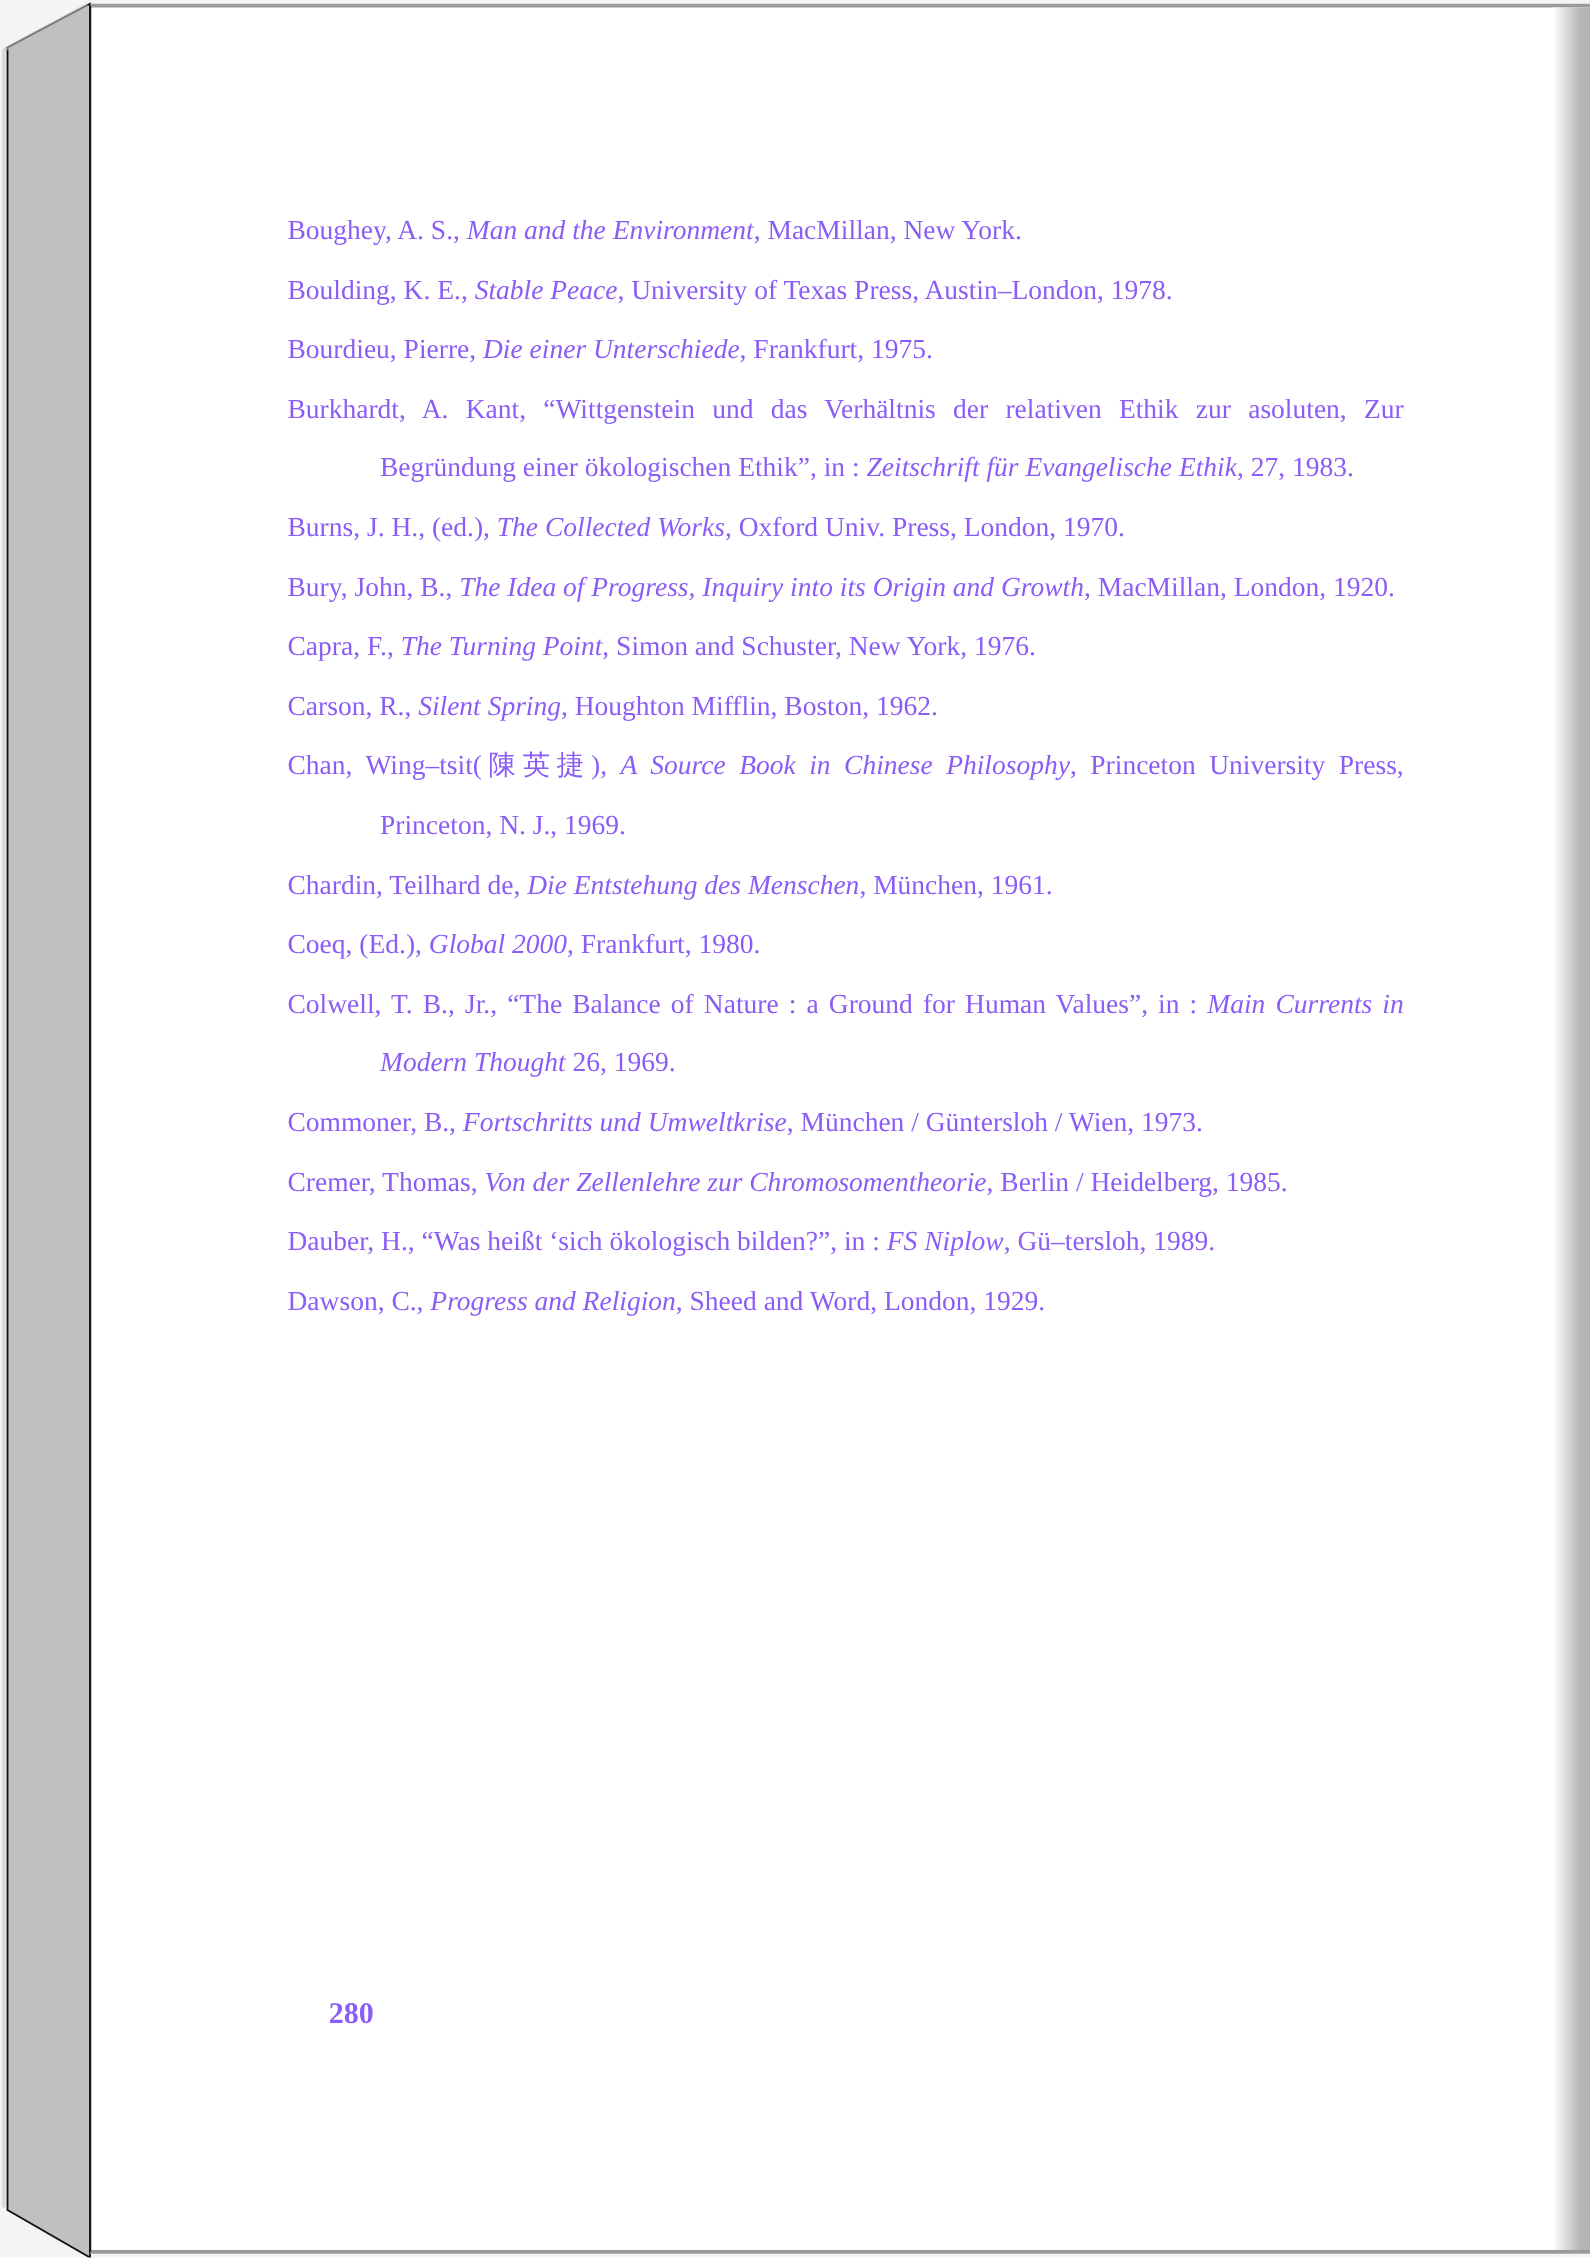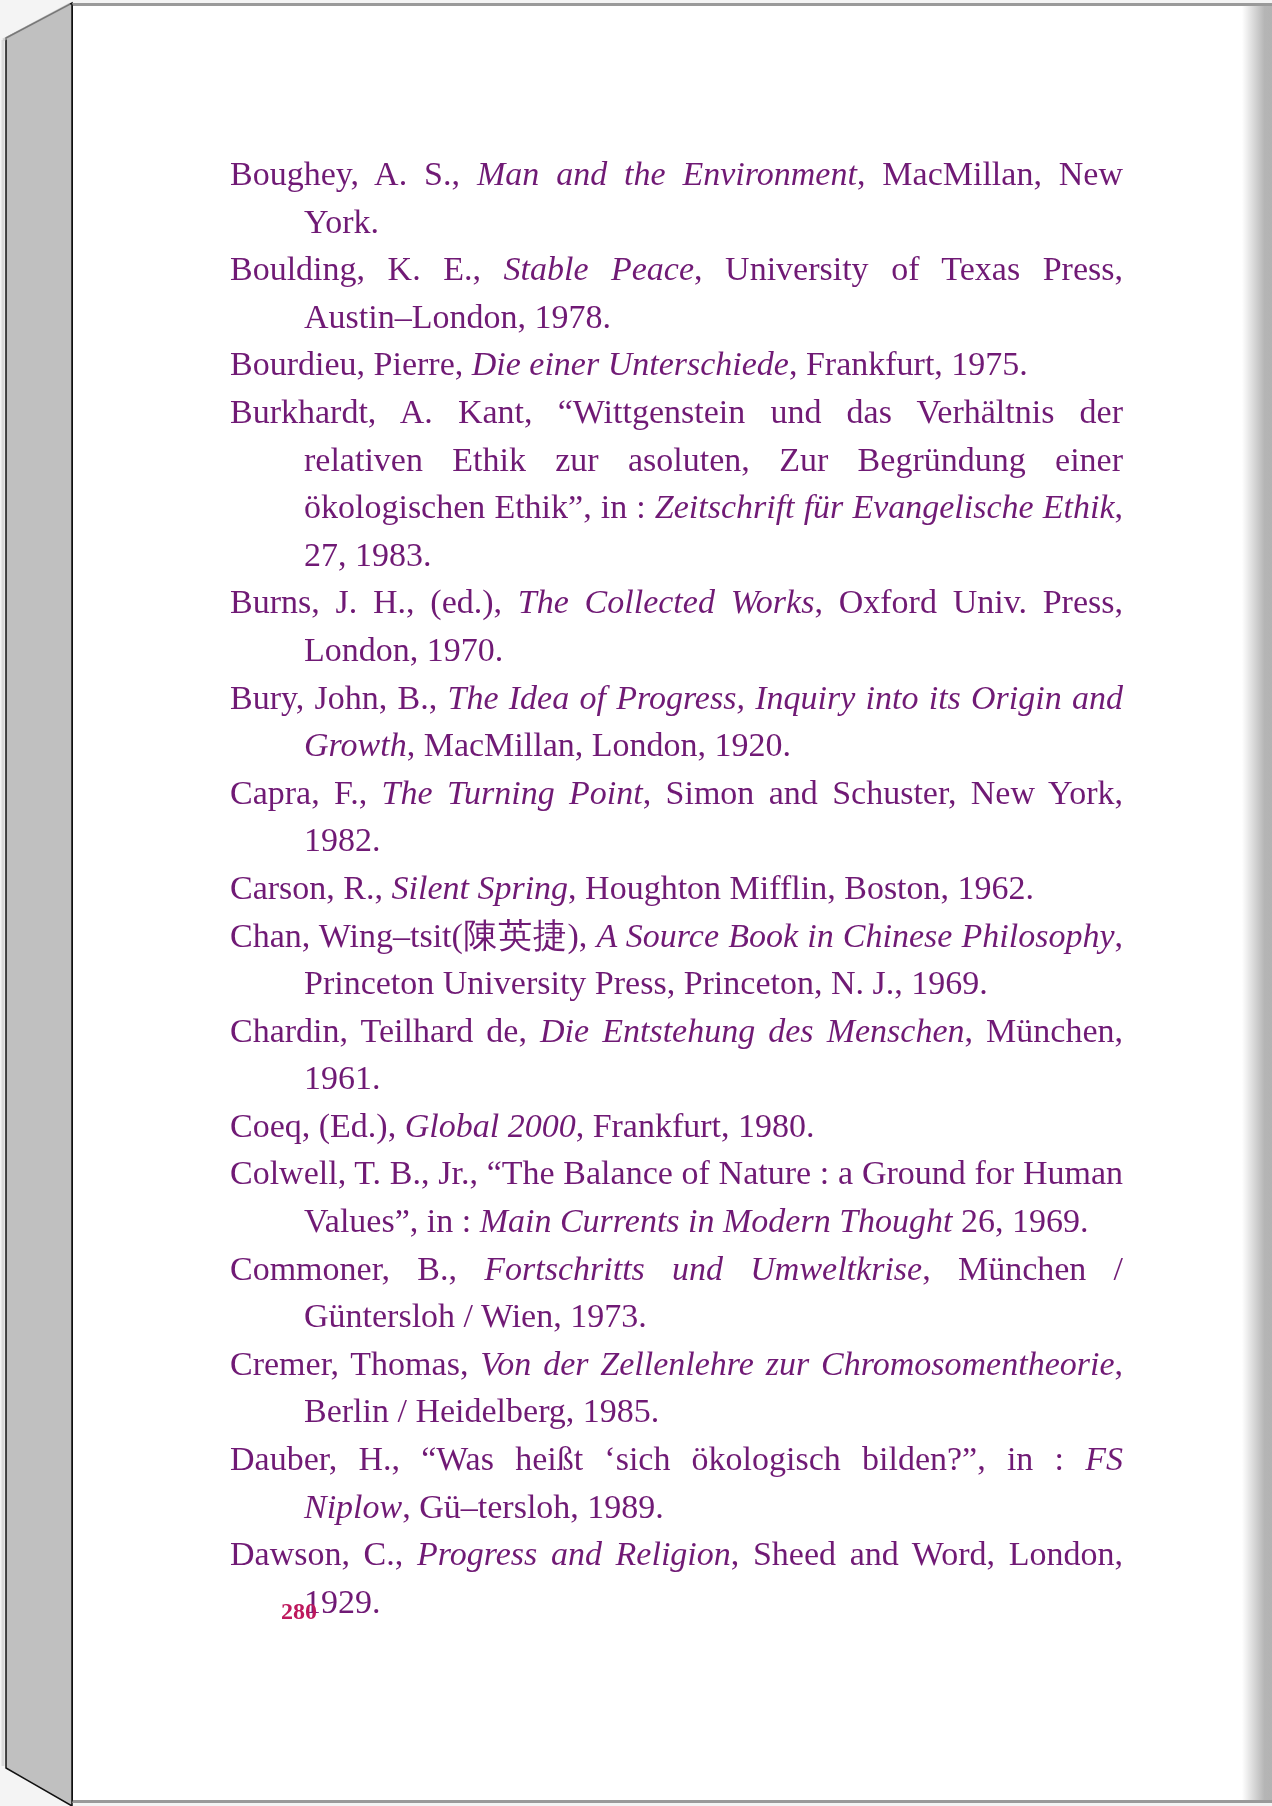--- a/index.html
+++ b/index.html
@@ -17,32 +17,32 @@
       border-left: 1px solid #111;
       border-top: 3px solid #9a9a9a;
       border-bottom: 3px solid #9a9a9a;
       box-sizing: border-box;
     }
     .page-shade {
       position: absolute; right: 0; top: 0; width: 30px; height: 100%;
       background: linear-gradient(to right, #ffffff 0%, #dcdcdc 35%, #b5b5b5 75%, #b3b3b3 100%);
     }
     .bib {
-      position: absolute; left: 230px; top: 150px; width: 893px;
-      font-size: 34px; line-height: 47.6px; color: #701a75;
+      position: absolute; left: 230px; top: 160px; width: 893px;
+      font-size: 22px; line-height: 47.6px; color: #8b5cf6;
     }
     .entry {
       text-align: justify;
       padding-left: 74px; text-indent: -74px;
       margin: 0;
     }
     .entry .it { font-style: italic; }
     .page-number {
-      position: absolute; left: 281px; top: 1598px;
-      font-size: 24px; font-weight: bold; color: #be185d;
+      position: absolute; left: 263px; top: 1598px;
+      font-size: 24px; font-weight: bold; color: #8b5cf6;
       font-family: "Liberation Serif", serif;
     }
   </style>
 </head>
 <body>
 
 <svg class="spine" viewBox="0 0 80 1806" width="80" height="1806">
   <polygon points="6,38 72,3 72,1806 6,1768" fill="#c0c0c0" stroke="#111" stroke-width="1.5"></polygon>
   <polyline points="3,40 70,4" fill="none" stroke="#bdbdbd" stroke-width="3" opacity="0.6"></polyline>
   <line x1="3" y1="40" x2="3" y2="1766" stroke="#cfcfcf" stroke-width="3" opacity="0.7"></line>
@@ -52,21 +52,21 @@
   <div class="page-shade"></div>
 </div>
 
 <div class="bib" id="bib">
     <p class="entry"><span>Boughey, A. S., </span><span class="it">Man and the Environment</span><span>, MacMillan, New York.</span></p>
     <p class="entry"><span>Boulding, K. E., </span><span class="it">Stable Peace</span><span>, University of Texas Press, Austin–London, 1978.</span></p>
     <p class="entry"><span>Bourdieu, Pierre, </span><span class="it">Die einer Unterschiede</span><span>, Frankfurt, 1975.</span></p>
     <p class="entry"><span>Burkhardt, A. Kant, “Wittgenstein und das Verhältnis der relativen Ethik zur asoluten, Zur Begründung einer ökologischen Ethik”, in : </span><span class="it">Zeitschrift für Evangelische Ethik</span><span>, 27, 1983.</span></p>
     <p class="entry"><span>Burns, J. H., (ed.), </span><span class="it">The Collected Works</span><span>, Oxford Univ. Press, London, 1970.</span></p>
     <p class="entry"><span>Bury, John, B., </span><span class="it">The Idea of Progress, Inquiry into its Origin and Growth</span><span>, MacMillan, London, 1920.</span></p>
-    <p class="entry"><span>Capra, F., </span><span class="it">The Turning Point</span><span>, Simon and Schuster, New York, 1982.</span></p>
+    <p class="entry"><span>Capra, F., </span><span class="it">The Turning Point</span><span>, Simon and Schuster, New York, 1976.</span></p>
     <p class="entry"><span>Carson, R., </span><span class="it">Silent Spring</span><span>, Houghton Mifflin, Boston, 1962.</span></p>
     <p class="entry"><span>Chan, Wing–tsit(陳英捷), </span><span class="it">A Source Book in Chinese Philosophy</span><span>, Princeton University Press, Princeton, N. J., 1969.</span></p>
     <p class="entry"><span>Chardin, Teilhard de, </span><span class="it">Die Entstehung des Menschen</span><span>, München, 1961.</span></p>
     <p class="entry"><span>Coeq, (Ed.), </span><span class="it">Global 2000</span><span>, Frankfurt, 1980.</span></p>
     <p class="entry"><span>Colwell, T. B., Jr., “The Balance of Nature : a Ground for Human Values”, in : </span><span class="it">Main Currents in Modern Thought</span><span> 26, 1969.</span></p>
     <p class="entry"><span>Commoner, B., </span><span class="it">Fortschritts und Umweltkrise</span><span>, München / Güntersloh / Wien, 1973.</span></p>
     <p class="entry"><span>Cremer, Thomas, </span><span class="it">Von der Zellenlehre zur Chromosomentheorie</span><span>, Berlin / Heidelberg, 1985.</span></p>
     <p class="entry"><span>Dauber, H., “Was heißt ‘sich ökologisch bilden?”, in : </span><span class="it">FS Niplow</span><span>, Gü–tersloh, 1989.</span></p>
     <p class="entry"><span>Dawson, C., </span><span class="it">Progress and Religion</span><span>, Sheed and Word, London, 1929.</span></p>
   </div>

